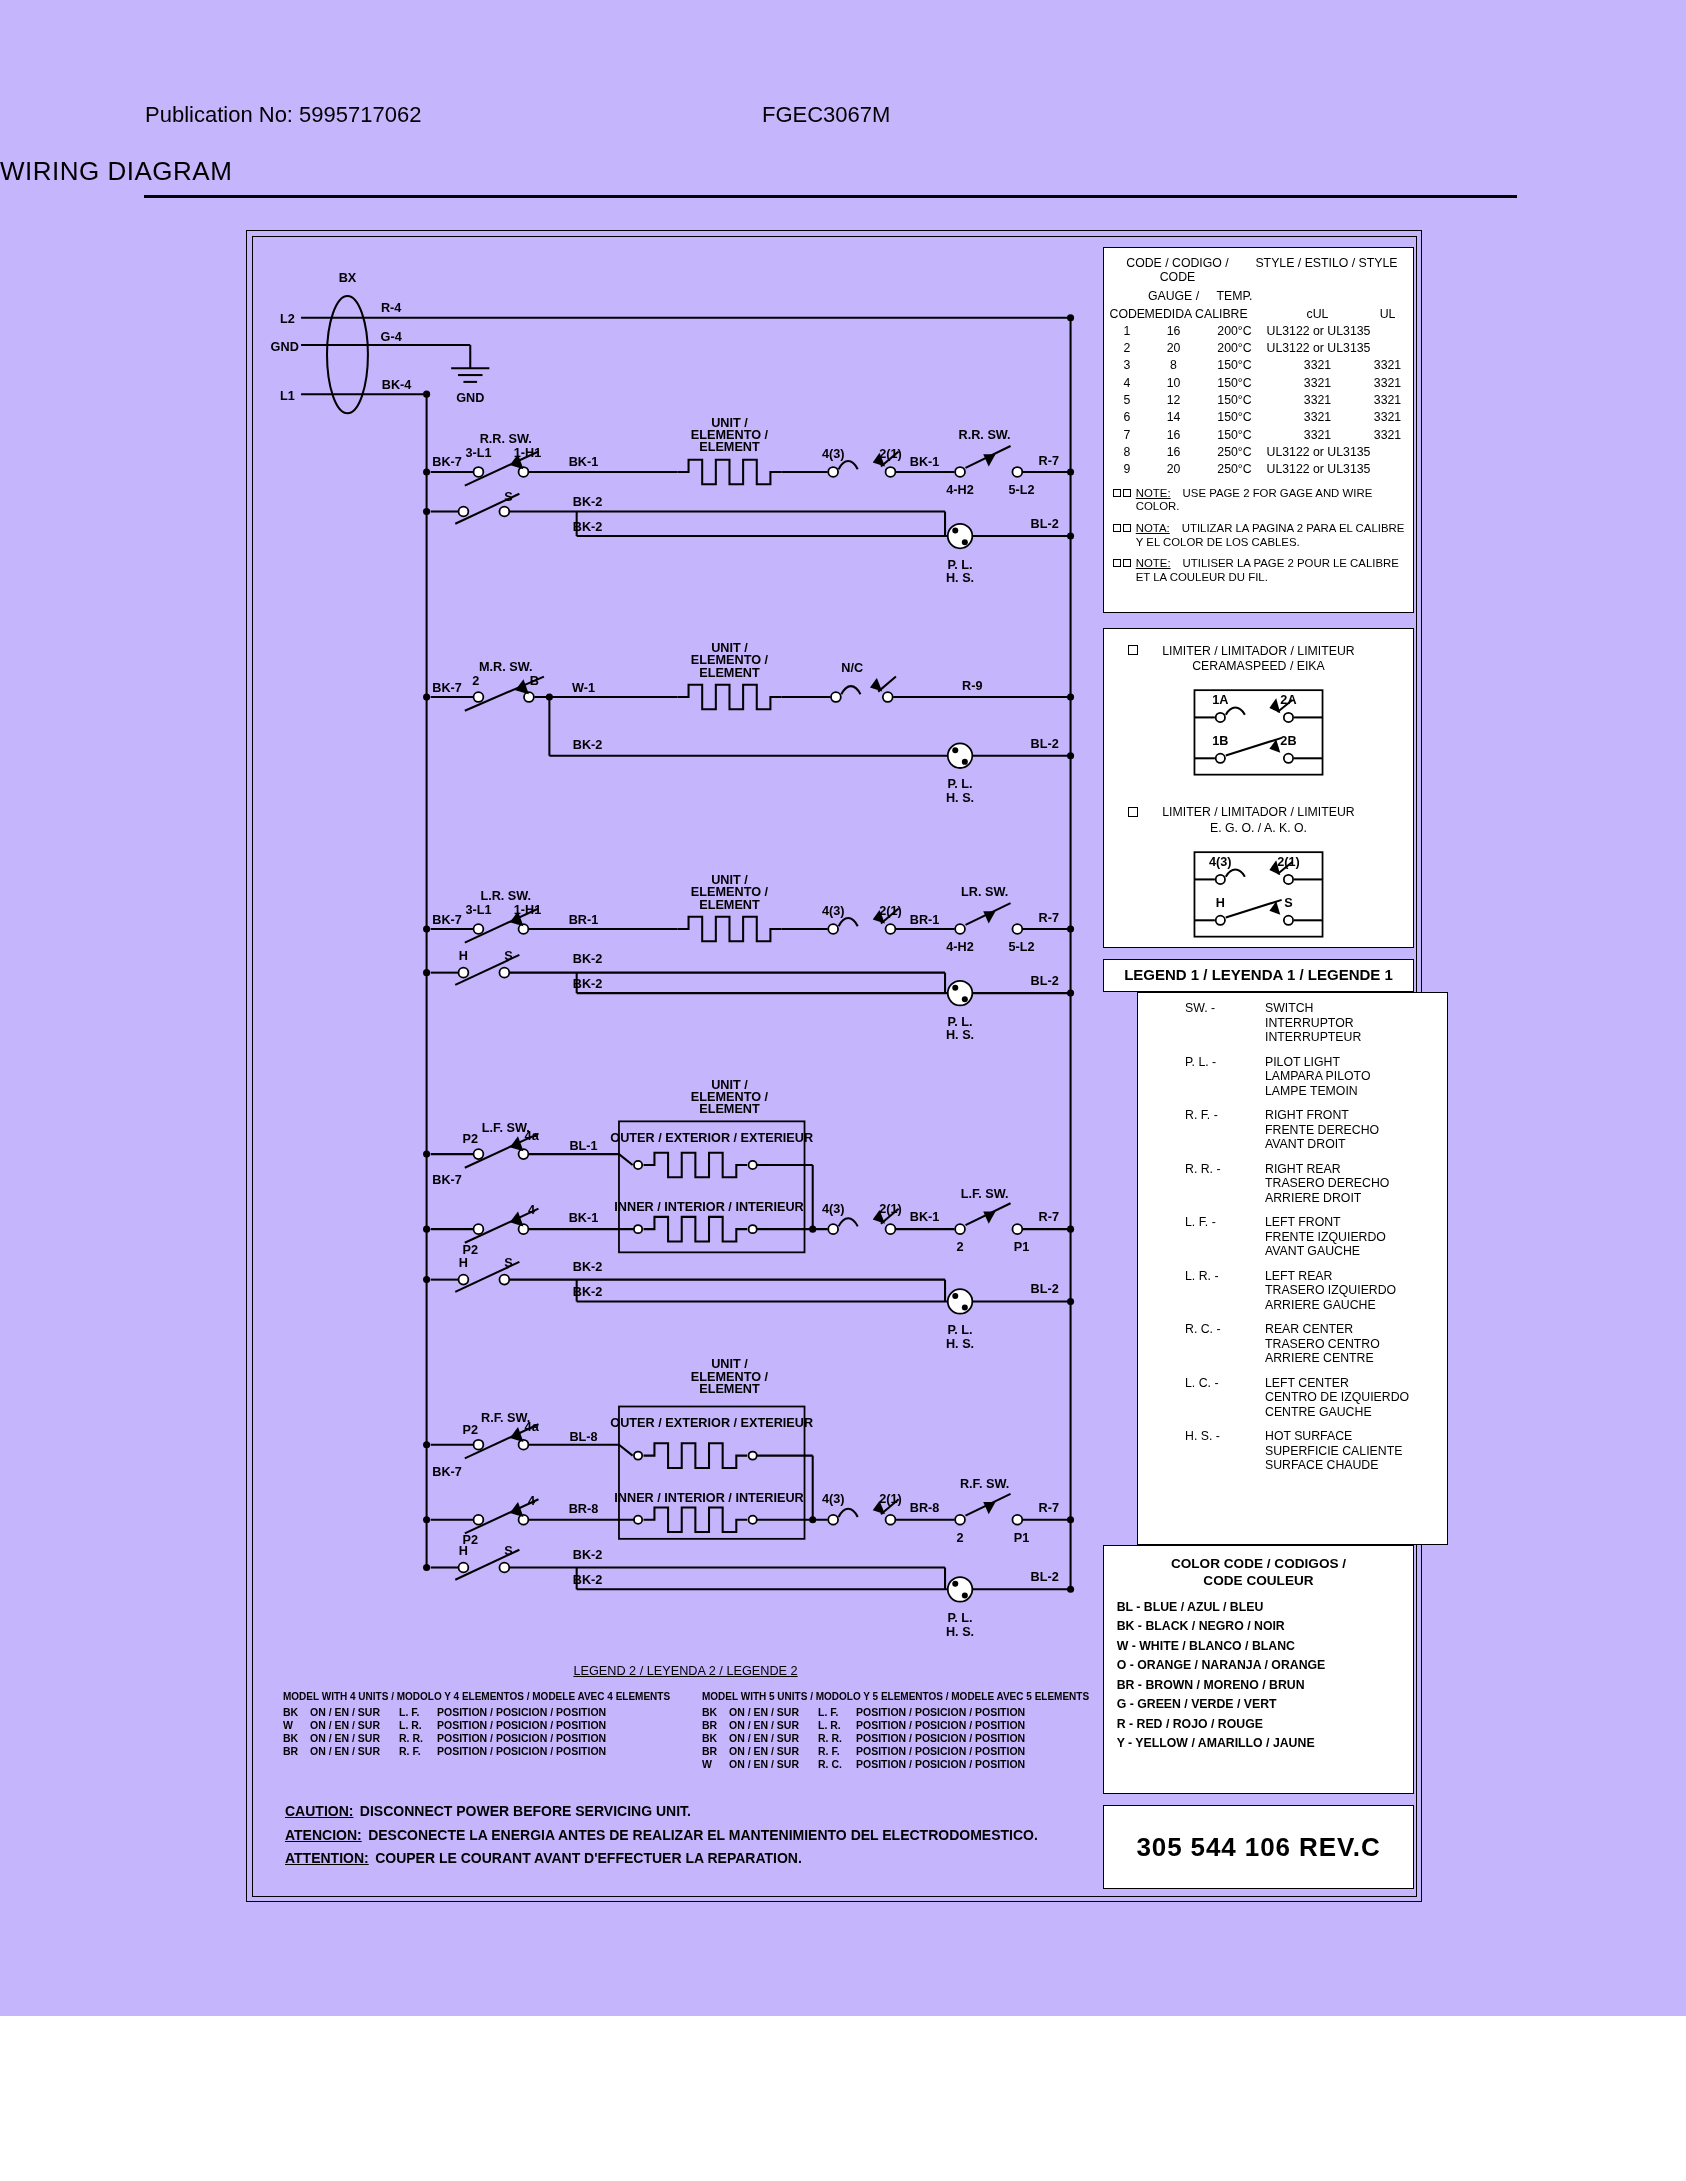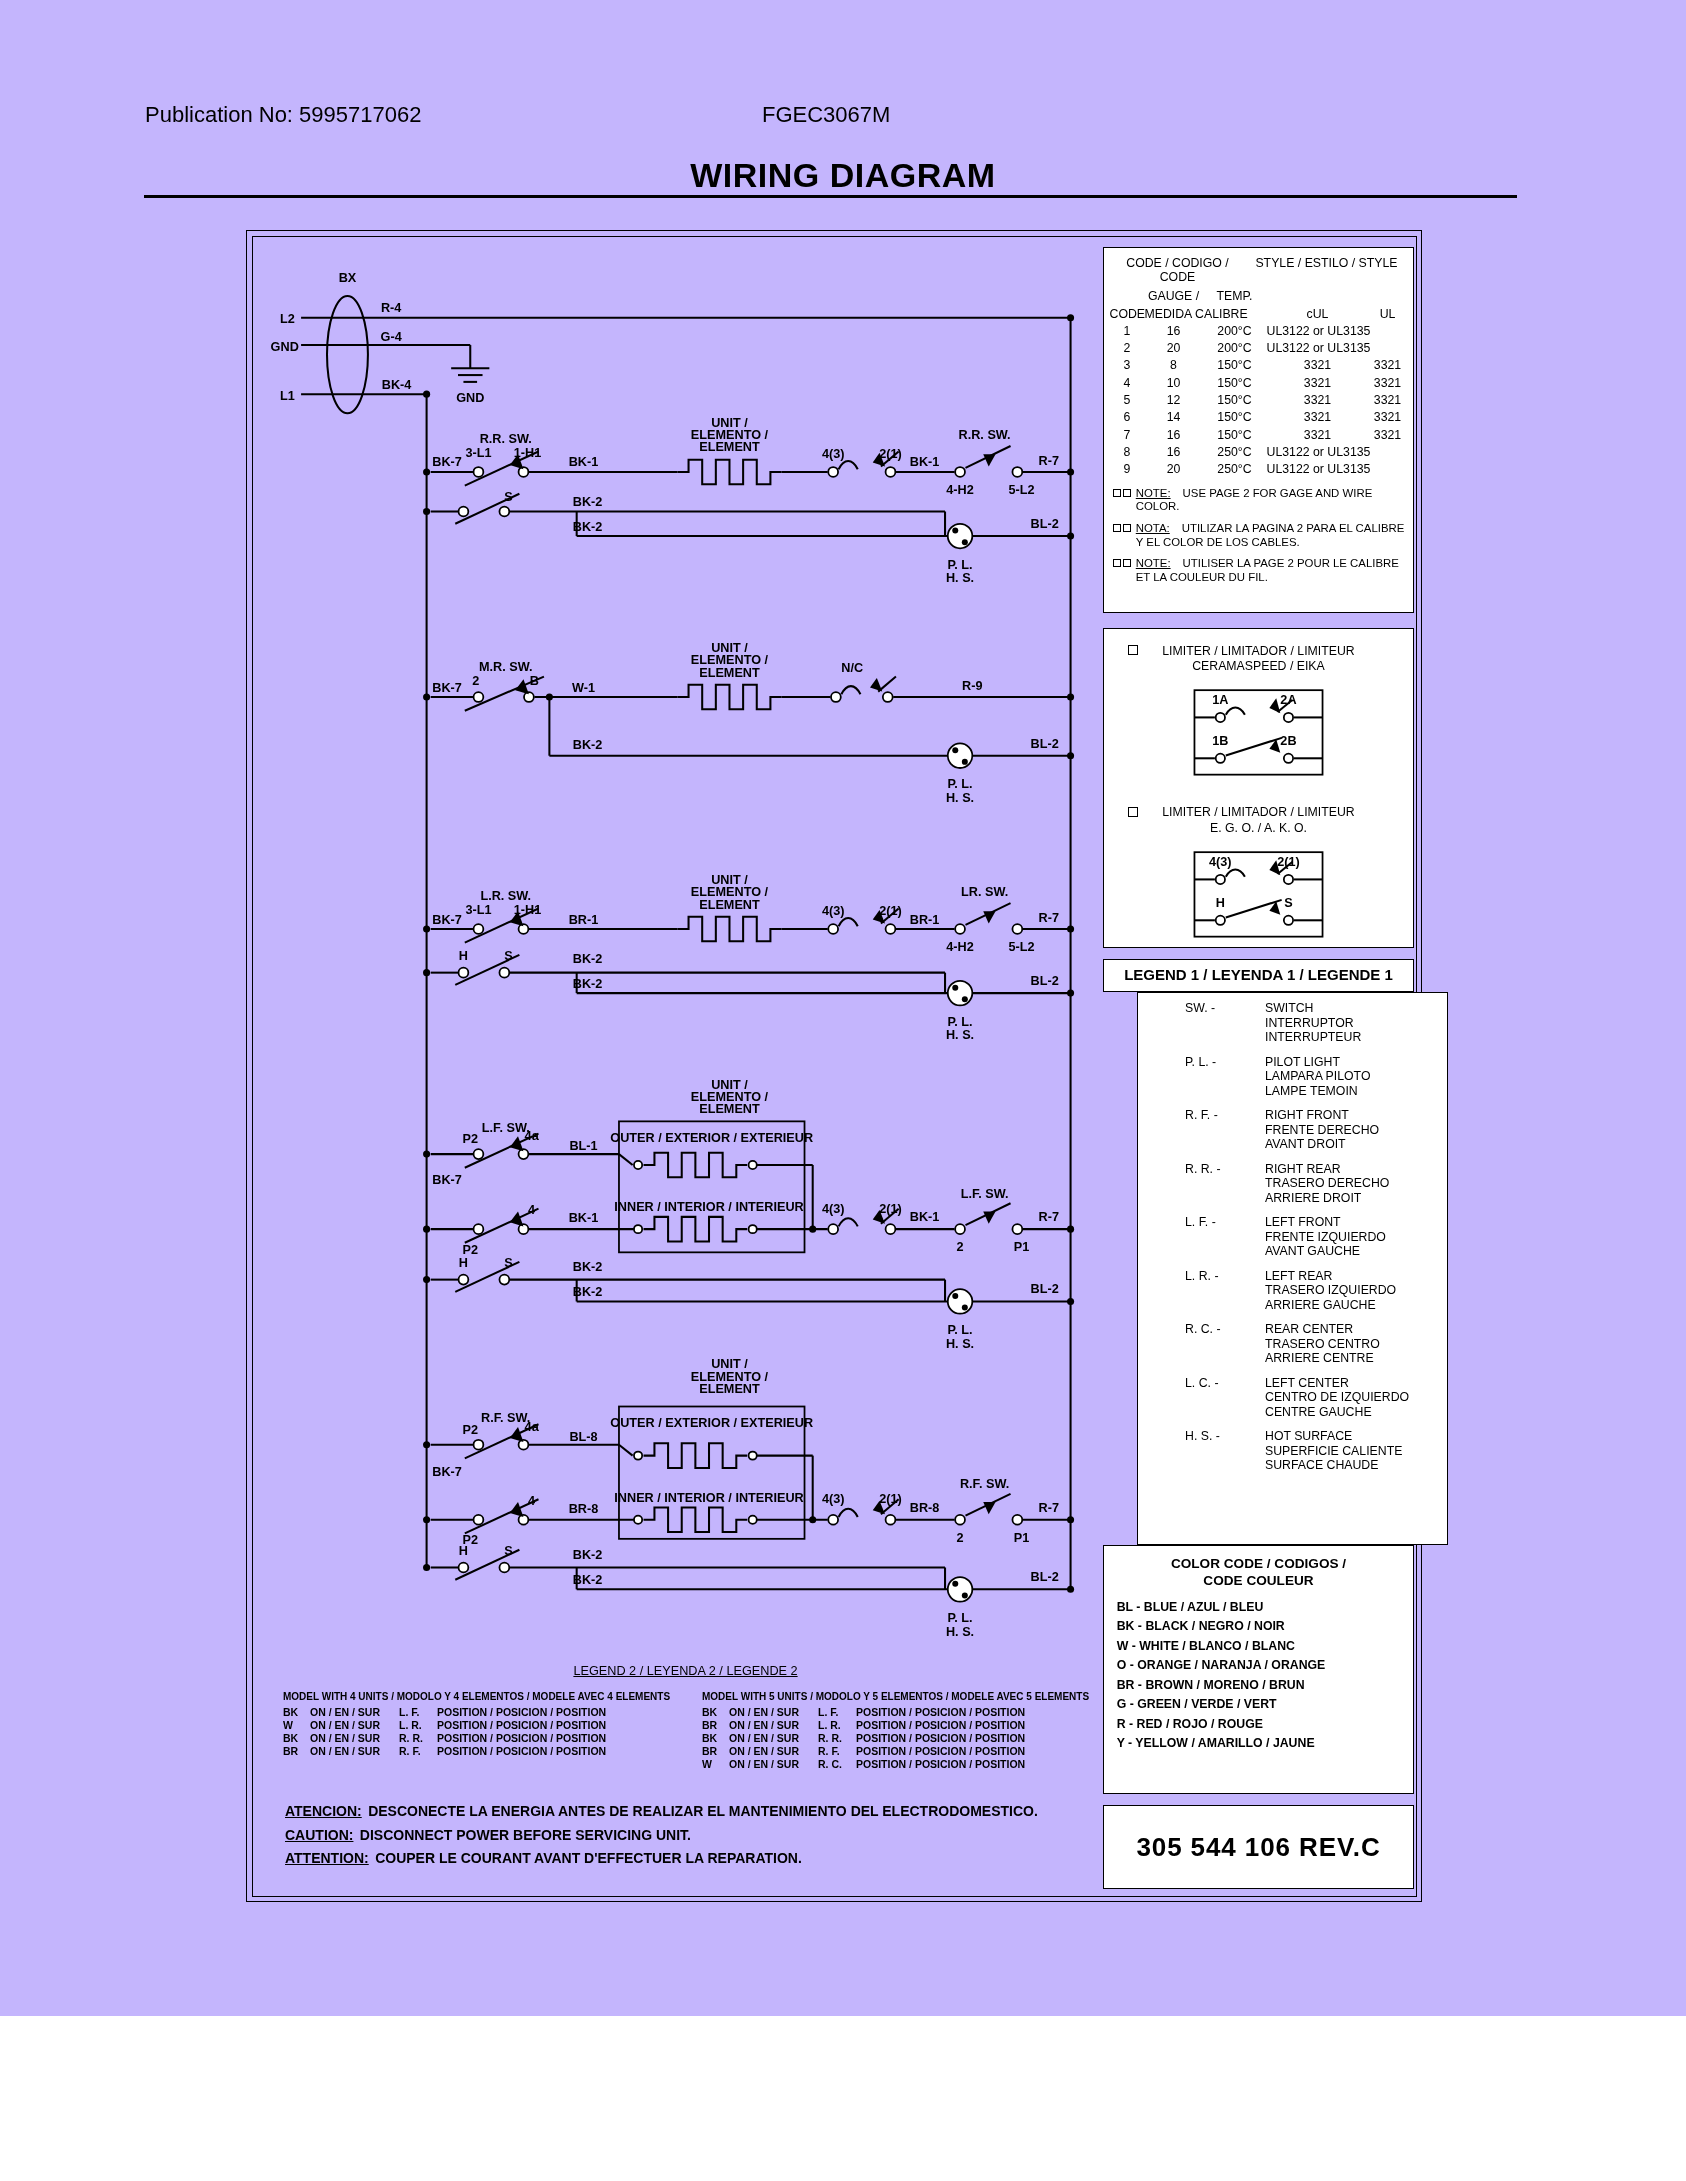--- a/index.html
+++ b/index.html
@@ -1,20 +1,20 @@
 <!DOCTYPE html>
 <html style="font-size:14.5px"><head>
 <meta charset="utf-8">
 <style>
   *{box-sizing:border-box}
   body{margin:0;background:#fff;color:#000;font-family:"Liberation Sans",sans-serif}
   .page{position:relative;width:1686px;height:2016px;background:#c4b5fd;overflow:hidden}
   .abs{position:absolute}
   .hdr{font-size:22px}
-  .title{position:absolute;left:0;top:156px;width:1686px;text-align:center;font-size:34px;font-weight:bold;letter-spacing:0.5px}
+  .title{position:absolute;left:0;top:156px;width:1686px;font-size:26px;font-weight:normal;letter-spacing:0.5px}
   .rule{position:absolute;left:144px;top:195px;width:1373px;height:2.7px;background:#000}
   .main-box{position:absolute;left:246px;top:230px;width:1176px;height:1672px;border:1.8px solid #000}
   .inner-line{position:absolute;inset:4.5px;border:0.9px solid #000;pointer-events:none}
   .panel{position:absolute;border:1.4px solid #000;background:#fff}
   
   .ckt{position:absolute;left:9px;top:9px}
   svg line,svg path{stroke:#000;stroke-width:1.5;fill:none}
   svg rect{stroke:#000;stroke-width:1.3;fill:none}
   svg ellipse{stroke:#000;stroke-width:1.5;fill:none}
   svg text{font-family:"Liberation Sans",sans-serif;font-size:9.3px;font-weight:bold;text-anchor:middle;fill:#000;stroke:none}
@@ -793,25 +793,25 @@
           <span class="l2-c1">ON / EN / SUR</span>
           <span class="l2-c2">R. C.</span>
           <span class="l2-c3">POSITION / POSICION / POSITION</span>
         </div>
 
     </div>
 
     <div class="caution">
 
         <div class="c-line">
+          <span class="c-label">CAUTION:</span><span>DISCONNECT POWER BEFORE SERVICING UNIT.</span>
+        </div>
+
+        <div class="c-line">
           <span class="c-label">ATENCION:</span><span>DESCONECTE LA ENERGIA ANTES DE REALIZAR EL MANTENIMIENTO DEL ELECTRODOMESTICO.</span>
-        </div>
-
-        <div class="c-line">
-          <span class="c-label">CAUTION:</span><span>DISCONNECT POWER BEFORE SERVICING UNIT.</span>
         </div>
 
         <div class="c-line">
           <span class="c-label">ATTENTION:</span><span>COUPER LE COURANT AVANT D'EFFECTUER LA REPARATION.</span>
         </div>
 
     </div>
   </div>
 
   <div class="abs hdr" style="left:145px;top:2044px">08/19</div>

